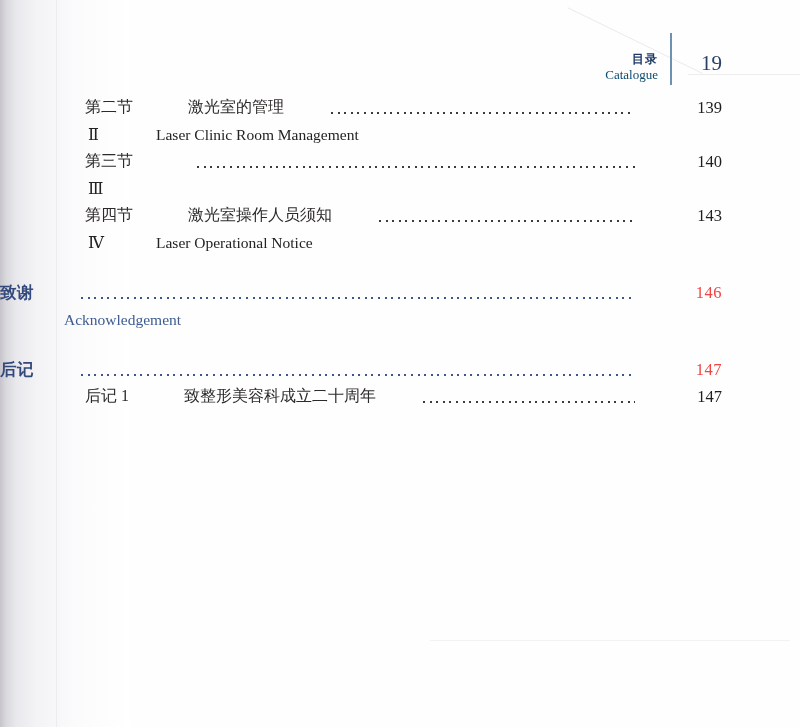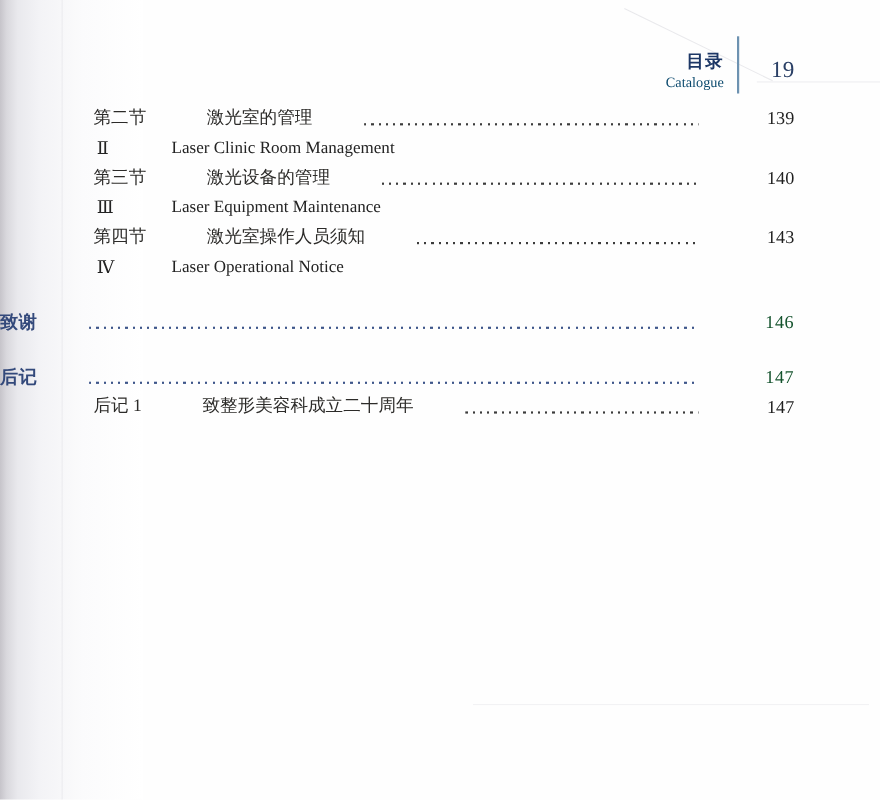--- a/index.html
+++ b/index.html
@@ -14,21 +14,21 @@
 
   
   .artifact{position:absolute;height:1px;pointer-events:none;}
   .artifact.diag{left:560px;top:40px;width:150px;background:#e9e9ec;transform:rotate(26deg);}
   .artifact.horiz-top{left:688px;top:74px;width:112px;background:#ededf0;}
   .artifact.horiz-mid{left:430px;top:640px;width:360px;background:#f2f2f4;}
 
   
   .header{position:absolute;top:33px;right:78px;height:52px;display:flex;}
   .header-titles{display:flex;flex-direction:column;justify-content:flex-end;text-align:right;padding-bottom:2px;}
-  .t-cn{font-family:"Liberation Sans","DejaVu Sans",sans-serif;font-weight:bold;font-size:16px;
+  .t-cn{font-family:"Liberation Sans","DejaVu Sans",sans-serif;font-weight:bold;font-size:12px;
         color:#1d3766;letter-spacing:1px;line-height:1.15;}
   .t-en{font-family:"Liberation Serif","DejaVu Serif",serif;font-size:13px;color:#0c4a6e;line-height:1.25;}
   .header-divider{width:2px;background:#6d92b1;margin:0 12px 0 12px;}
   .header-page{font-size:21px;color:#2b4066;align-self:center;padding-top:8px;margin-left:17px;}
 
   
   .toc{position:absolute;left:0;top:94px;right:78px;}
   .row{display:flex;align-items:center;height:27px;white-space:nowrap;gap:38px;}
   .row.spacer{height:23px;}
 
@@ -43,21 +43,21 @@
   .row.section-sub{padding-left:64px;font-size:15.5px;color:#3d5c92;}
 
   .leader{flex:1;height:2px;margin:0 13px 0 9px;transform:translateY(5px);
           background:repeating-linear-gradient(to right,currentColor 0 2px,transparent 2px 6.6px);}
   .row.entry .leader,.row.subentry .leader{color:#3c3c3c;}
   .row.section .leader{color:#3e568a;}
 
   .page-num{width:36px;text-align:right;font-family:"Liberation Serif","DejaVu Serif",serif;
             font-size:16.5px;flex:0 0 auto;}
   .row.entry .page-num,.row.subentry .page-num{color:#1f1f1f;}
-  .row.section .page-num{color:#14532d;font-weight:400;text-align:right;}
+  .row.section .page-num{color:#ef4444;font-weight:400;text-align:right;}
 </style>
 </head>
 <body>
 
 <div class="page">
   <div class="edge-shade"></div>
   <div class="edge-crease"></div>
   <div class="artifact diag"></div>
   <div class="artifact horiz-top"></div>
   <div class="artifact horiz-mid"></div>
@@ -77,44 +77,45 @@
         <span class="title">激光室的管理</span>
         <span class="leader"></span>
         <span class="page-num">139</span>
       </div>
       <div class="row sub">
         <span class="num">Ⅱ</span>
         <span class="title">Laser Clinic Room Management</span>
       </div>
       <div class="row entry">
         <span class="num">第三节</span>
-        <span class="title">激光设备的管理</span>
         <span class="leader"></span>
         <span class="page-num">140</span>
       </div>
       <div class="row sub">
         <span class="num">Ⅲ</span>
-        <span class="title">Laser Equipment Maintenance</span>
       </div>
       <div class="row entry">
         <span class="num">第四节</span>
         <span class="title">激光室操作人员须知</span>
         <span class="leader"></span>
         <span class="page-num">143</span>
       </div>
       <div class="row sub">
         <span class="num">Ⅳ</span>
         <span class="title">Laser Operational Notice</span>
       </div>
       <div class="row spacer"></div>
       <div class="row section">
         <span class="title">致谢</span>
         <span class="leader"></span>
         <span class="page-num">146</span>
       </div>
+      <div class="row section-sub">
+        <span class="title">Acknowledgement</span>
+      </div>
       <div class="row spacer"></div>
       <div class="row section">
         <span class="title">后记</span>
         <span class="leader"></span>
         <span class="page-num">147</span>
       </div>
       <div class="row subentry">
         <span class="num">后记 1</span>
         <span class="title">致整形美容科成立二十周年</span>
         <span class="leader"></span>

